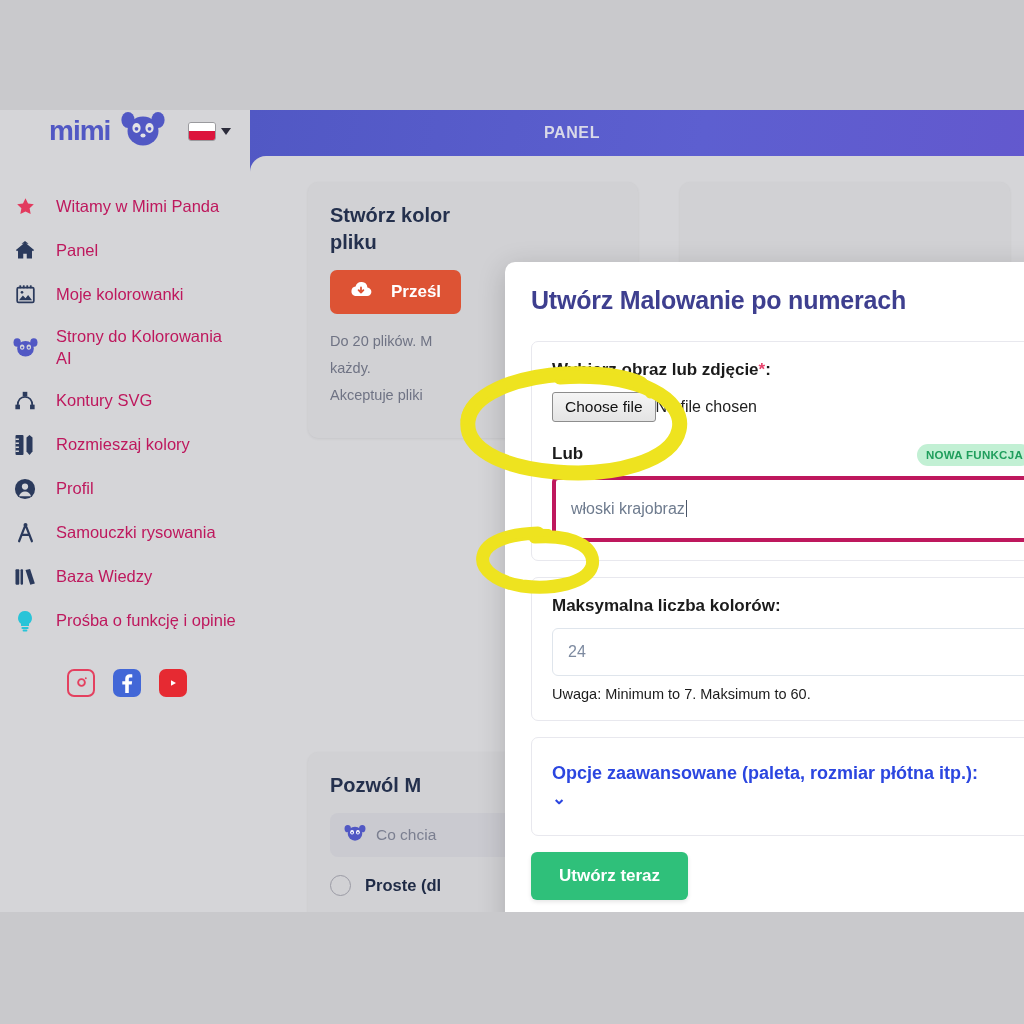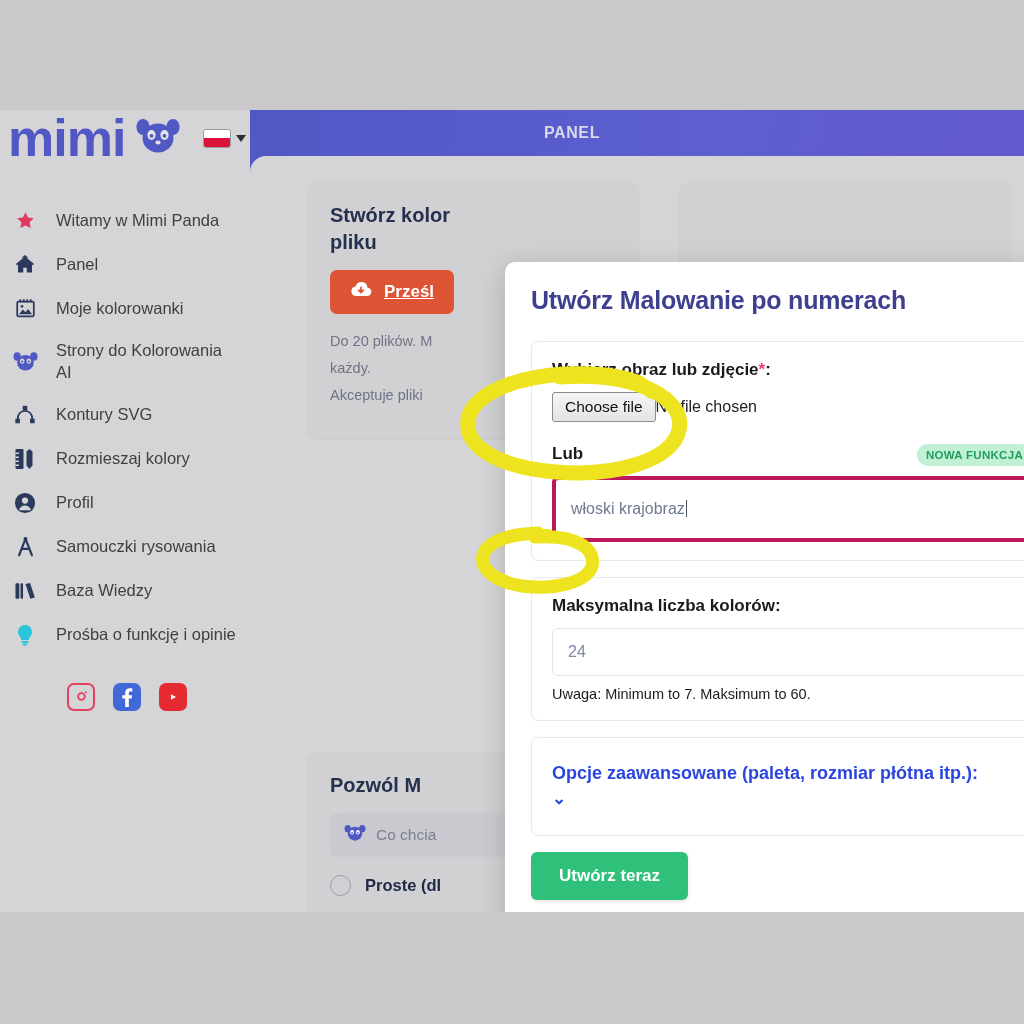--- a/index.html
+++ b/index.html
@@ -33,22 +33,22 @@
     width: 250px; height: 912px;
     background: #d5d5d8;
     padding-top: 0;
     overflow: hidden;
   }
   .brand-row {
     display: flex; align-items: center; gap: 10px;
     padding: 112px 0 0 8px;
   }
   .brand-logo {
-    font-size: 52px; font-weight: bold; color: #5158c4;
-    letter-spacing: -1px; line-height: 1;
+    font-size: 28px; font-weight: bold; color: #5158c4;
+    letter-spacing: -1px; line-height: 1; margin-left: 41px;
   }
   .panda-brand { display:inline-block; vertical-align: -4px; }
   .flag-wrap { display:flex; align-items:center; gap:5px; margin-left:12px; }
   .flag {
     width: 28px; height: 19px; border-radius: 3px;
     border: 1px solid #9a9a9e; overflow: hidden;
     display:flex; flex-direction:column;
   }
   .flag .fw { flex:1; background:#fff; }
   .flag .fr { flex:1; background:#dc143c; }
@@ -63,21 +63,21 @@
     gap: 18px;
     padding: 9px 14px 9px 12px;
     cursor: pointer;
   }
   .nav-ico {
     width: 26px; min-width:26px; height: 26px;
     display: flex; align-items: center; justify-content: center;
     color: #2b3a5c;
   }
   .nav-label {
-    font-size: 16.5px; color: #404040; line-height: 1.35;
+    font-size: 16.5px; color: #be185d; line-height: 1.35;
     max-width: 180px;
   }
 
   .social-row {
     display: flex; gap: 18px; justify-content: center;
     margin-top: 26px; padding-left: 4px;
   }
   .soc { width: 28px; height: 28px; border-radius: 7px;
          display:flex; align-items:center; justify-content:center; }
   .soc-ig { border: 2.5px solid #e4405f; }
@@ -117,26 +117,25 @@
   #card-upload { left: 58px; top: 26px; width: 330px; height: 256px; }
   #card-ai     { left: 58px; top: 596px; width: 390px; height: 290px; }
   #card-right  { left: 430px; top: 26px; width: 330px; height: 256px; }
   #card-right2 { left: 430px; top: 596px; width: 330px; height: 290px; }
 
   .bg-h {
     font-size: 20px; font-weight: bold; color: #24304d;
     line-height: 1.35; margin-bottom: 14px;
   }
   .bg-upload-btn {
-    display: inline-flex; align-items: center; gap: 12px;
+    display: inline-flex; align-items: center; gap: 19px;
     background: #dd5334; color: #fff;
     font-size: 17px; font-weight: 600;
     border-radius: 7px; padding: 11px 20px;
     white-space: nowrap;
-    text-decoration: underline;
   }
   .bg-note { font-size: 14.5px; color: #6f7384; line-height: 1.85; margin-top: 14px; }
   .bg-input {
     display:flex; align-items:center; gap: 10px;
     background: #cacad0; border-radius: 8px;
     padding: 12px 14px; margin-bottom: 18px;
     color: #7b7f90; font-size: 15.5px; white-space: nowrap;
   }
   .bg-radio-row { display:flex; align-items:center; gap: 14px; margin-bottom: 20px; }
   .bg-radio {

